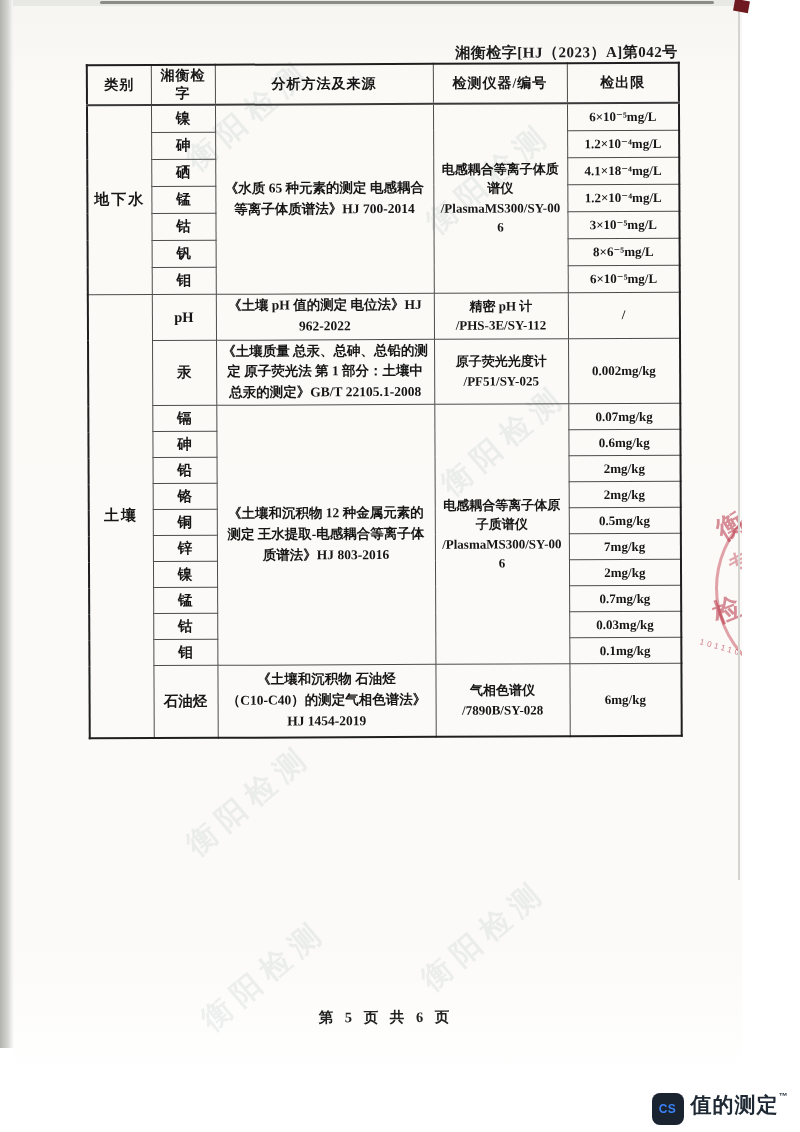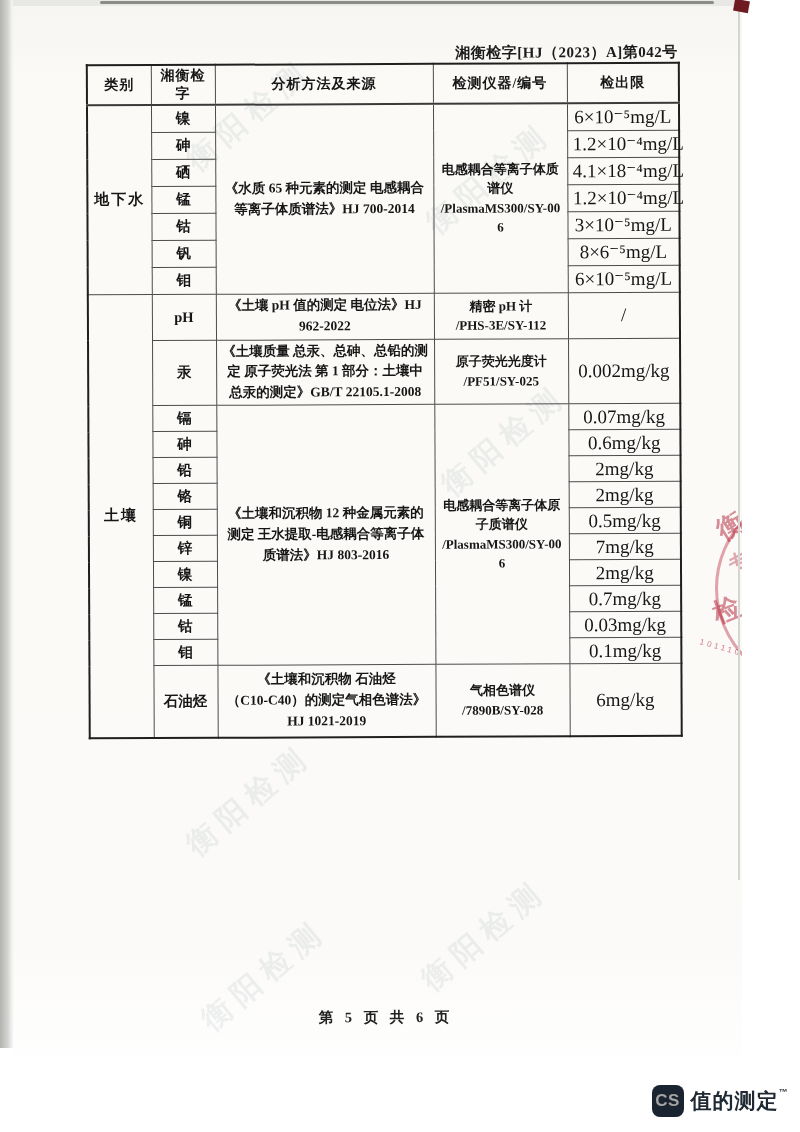--- a/index.html
+++ b/index.html
@@ -38,21 +38,21 @@
   tr.r-head { height:32px; }
   tr.r-gw { height:27px; }
   tr.r-ph { height:46px; }
   tr.r-hg { height:58px; }
   tr.r-metal { height:26px; }
   tr.r-petro { height:72px; }
   .cell-category { font-size:15px; font-weight:700; letter-spacing:2px; }
   .cell-indicator { font-size:14.5px; font-weight:700; }
   .cell-method { font-size:13.5px; font-weight:600; line-height:1.55; white-space:pre-line; padding:2px 6px; }
   .cell-instrument { font-size:13px; font-weight:600; line-height:1.5; white-space:pre-line; word-break:break-all; }
-  .cell-limit { font-size:19px; font-weight:400; white-space:nowrap; }
+  .cell-limit { font-size:13px; font-weight:700; white-space:nowrap; }
 
   
   .page-footer { position:absolute; top:1008px; left:88px; width:592px; text-align:center;
     font-size:14.5px; font-weight:700; color:#222; letter-spacing:4px; }
 
   
   .wm { position:absolute; font-size:30px; font-weight:700; letter-spacing:8px;
     color:rgba(105,135,140,.11); transform:rotate(-40deg); white-space:nowrap;
     font-family:"Liberation Sans","DejaVu Sans",sans-serif; }
 
@@ -65,22 +65,22 @@
   .stamp-g3 { left:700px; top:592px; font-size:27px; transform:rotate(-22deg); }
   .stamp-digits { position:absolute; left:686px; top:644px; font-size:8px; letter-spacing:3px;
     color:rgba(178,30,52,.6); transform:rotate(16deg); font-family:"Liberation Sans",sans-serif; }
 
   
   .scan-badge { position:absolute; left:645px; top:1085px; width:150px;
     display:flex; flex-direction:column; align-items:center;
     font-family:"Liberation Sans","DejaVu Sans",sans-serif; }
   .scan-badge-row { display:flex; align-items:center; gap:7px; }
   .scan-icon { width:32px; height:32px; border-radius:8px; background:#1a2430;
-    color:#a3a3a3; font-weight:800; font-size:17px; display:flex; align-items:center; justify-content:center;
-    letter-spacing:.5px; }
+    color:#3b82f6; font-weight:800; font-size:12px; display:flex; align-items:center; justify-content:center;
+    letter-spacing:.5px;margin-top:8px; }
   .scan-name { font-size:21px; font-weight:800; color:#1f2933; letter-spacing:1px; }
   .scan-tm { font-size:9px; vertical-align:top; color:#1f2933; }
 </style>
 </head>
 <body>
 
 <div class="stage">
   <div class="paper">
     <span class="wm" style="left:160px; top:95px;">衡阳检测</span>
     <span class="wm" style="left:400px; top:158px;">衡阳检测</span>
@@ -211,21 +211,21 @@
           <td class="cell-limit">0.03mg/kg</td>
         </tr>
         <tr class="r-metal">
           <td class="cell-indicator">钼</td>
           <td class="cell-limit">0.1mg/kg</td>
         </tr>
         <tr class="r-petro">
           <td class="cell-indicator">石油烃</td>
           <td class="cell-method">《土壤和沉积物 石油烃
 （C10-C40）的测定气相色谱法》
-HJ 1021-2019</td>
+HJ 1454-2019</td>
           <td class="cell-instrument">气相色谱仪
 /7890B/SY-028</td>
           <td class="cell-limit">6mg/kg</td>
         </tr>
       </tbody>
     </table>
 
     <div class="page-footer">第 5 页 共 6 页</div>
   </div>
 

